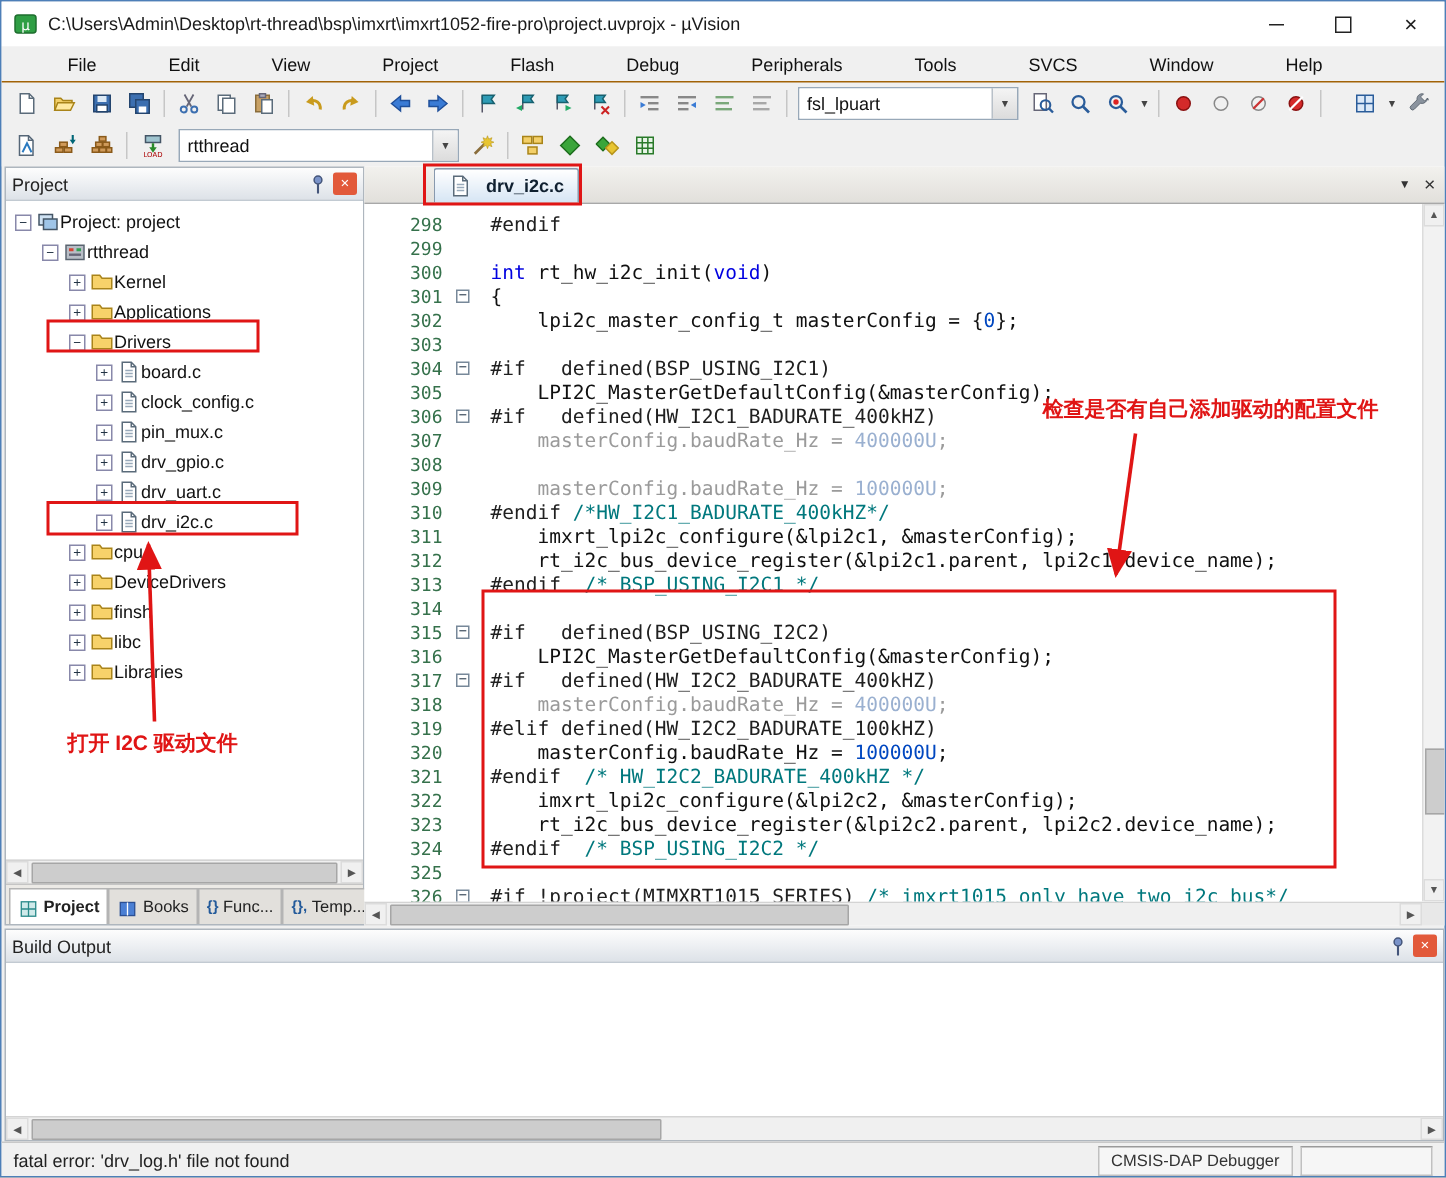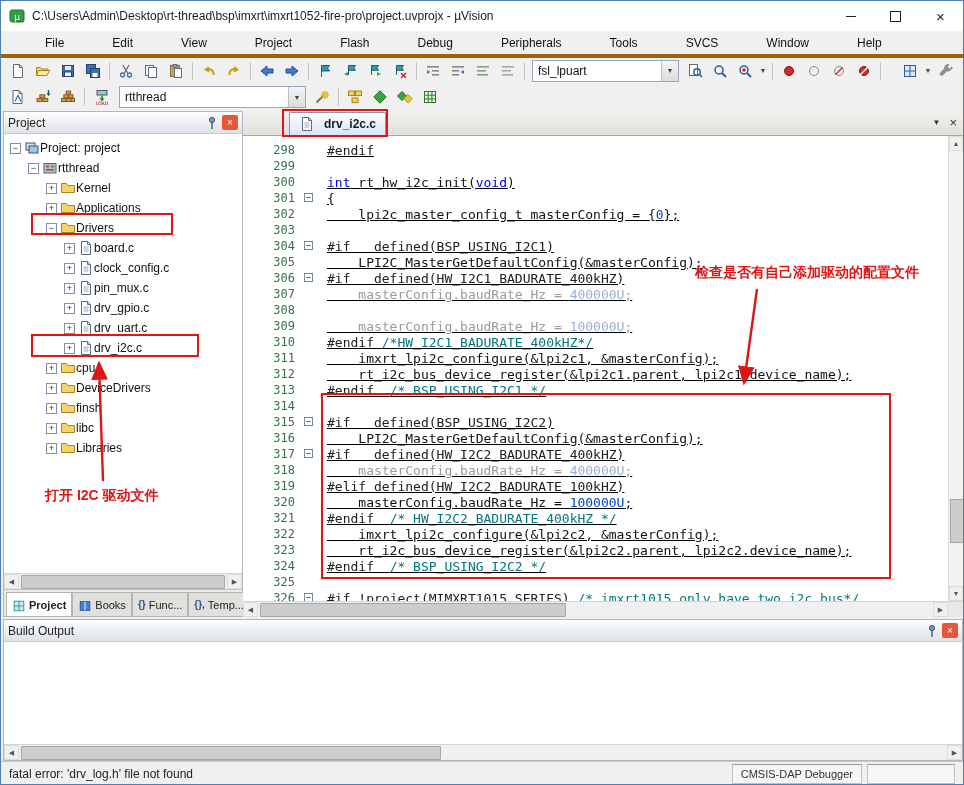--- a/index.html
+++ b/index.html
@@ -14,21 +14,21 @@
   .glyph-min{width:10px;height:1px;background:#222;display:block;}
   .glyph-max{width:9px;height:9px;border:1px solid #222;display:block;}
   .glyph-close{font-size:15px;line-height:15px;}
   
   .menubar{position:absolute;left:0;top:30px;width:100%;height:23px;background:#f0f0f0;
            display:flex;align-items:center;padding-left:4px;box-sizing:border-box;font-size:12px;color:#111;}
   .menu-item{padding:3px 8px;margin-left:32px;}
   
   .toolbar{position:absolute;left:0;width:100%;background:#f0f0f0;display:flex;align-items:center;
            padding:0 5px;box-sizing:border-box;gap:1px;}
-  #toolbar1{top:53px;height:29px;border-top:4px solid #a16207;}
+  #toolbar1{top:53px;height:29px;border-top:1px solid #a16207;}
   #toolbar2{top:82px;height:28px;}
   .tbtn{width:24px;height:22px;display:flex;align-items:center;justify-content:center;flex:none;border-radius:2px;}
   .tsep{width:1px;height:18px;background:#c6c6c6;margin:0 3px;flex:none;}
   .tspacer{flex:1;}
   .caret{font-size:7px;color:#444;width:10px;text-align:center;flex:none;}
   .tcombo{display:flex;align-items:stretch;height:20px;border:1px solid #98a8b8;background:#fff;margin:0 3px;flex:none;}
   .tcombo input{border:0;outline:0;font-size:12px;padding:0 5px;font-family:"Liberation Sans",sans-serif;color:#111;background:#fff;}
   .combo-btn{width:16px;background:linear-gradient(#f4f4f4,#dcdcdc);border-left:1px solid #b8c0c8;
              display:flex;align-items:center;justify-content:center;font-size:7px;color:#444;}
   .loadbtn{width:26px;height:24px;display:flex;align-items:center;justify-content:center;flex:none;}
@@ -69,21 +69,21 @@
   .tabbar-btns .tb-caret{font-size:8px;}
   .tabbar-btns .tb-x{font-size:13px;line-height:13px;}
   .code-wrap{flex:1;position:relative;overflow:hidden;background:#fff;}
   .code-lines{position:absolute;left:0;top:0;right:15px;bottom:0;padding-top:6px;
               font-family:"DejaVu Sans Mono",monospace;font-size:13px;}
   .cl{height:16px;display:flex;align-items:center;}
   .ln{width:60px;text-align:right;padding-right:8px;color:#35714b;font-size:12px;flex:none;box-sizing:border-box;}
   .fold{width:14px;flex:none;position:relative;height:16px;}
   .foldbox{position:absolute;left:1px;top:3px;width:9px;height:9px;border:1px solid #789;background:#fff;
            font-size:9px;line-height:7px;text-align:center;color:#345;box-sizing:border-box;}
-  .ct{white-space:pre;padding-left:10px;text-decoration:underline;}
+  .ct{white-space:pre;padding-left:10px;}
   .s-k{color:#0000e0;} .s-t{color:#101010;} .s-p{color:#202020;} .s-c{color:#00787d;}
   .s-n{color:#0047c0;} .s-g{color:#9a9a9a;} .s-gn{color:#9ab0d0;}
   .vscroll{position:absolute;right:0;top:0;bottom:0;width:15px;background:#f2f2f2;border-left:1px solid #dcdcdc;box-sizing:border-box;}
   .vscroll .sarrow{width:14px;}
   .va-top{position:absolute;top:0;left:0;} .va-bot{position:absolute;bottom:0;left:0;}
   .vthumb{position:absolute;left:1px;top:78%;width:12px;height:42px;background:#cdcdcd;border:1px solid #a6a6a6;}
   .scorner{width:15px;height:15px;background:#e8e8e8;flex:none;}
   
   #build-panel{left:2px;top:618px;width:960px;height:142px;}
   .bp-content{flex:1;background:#fff;}

